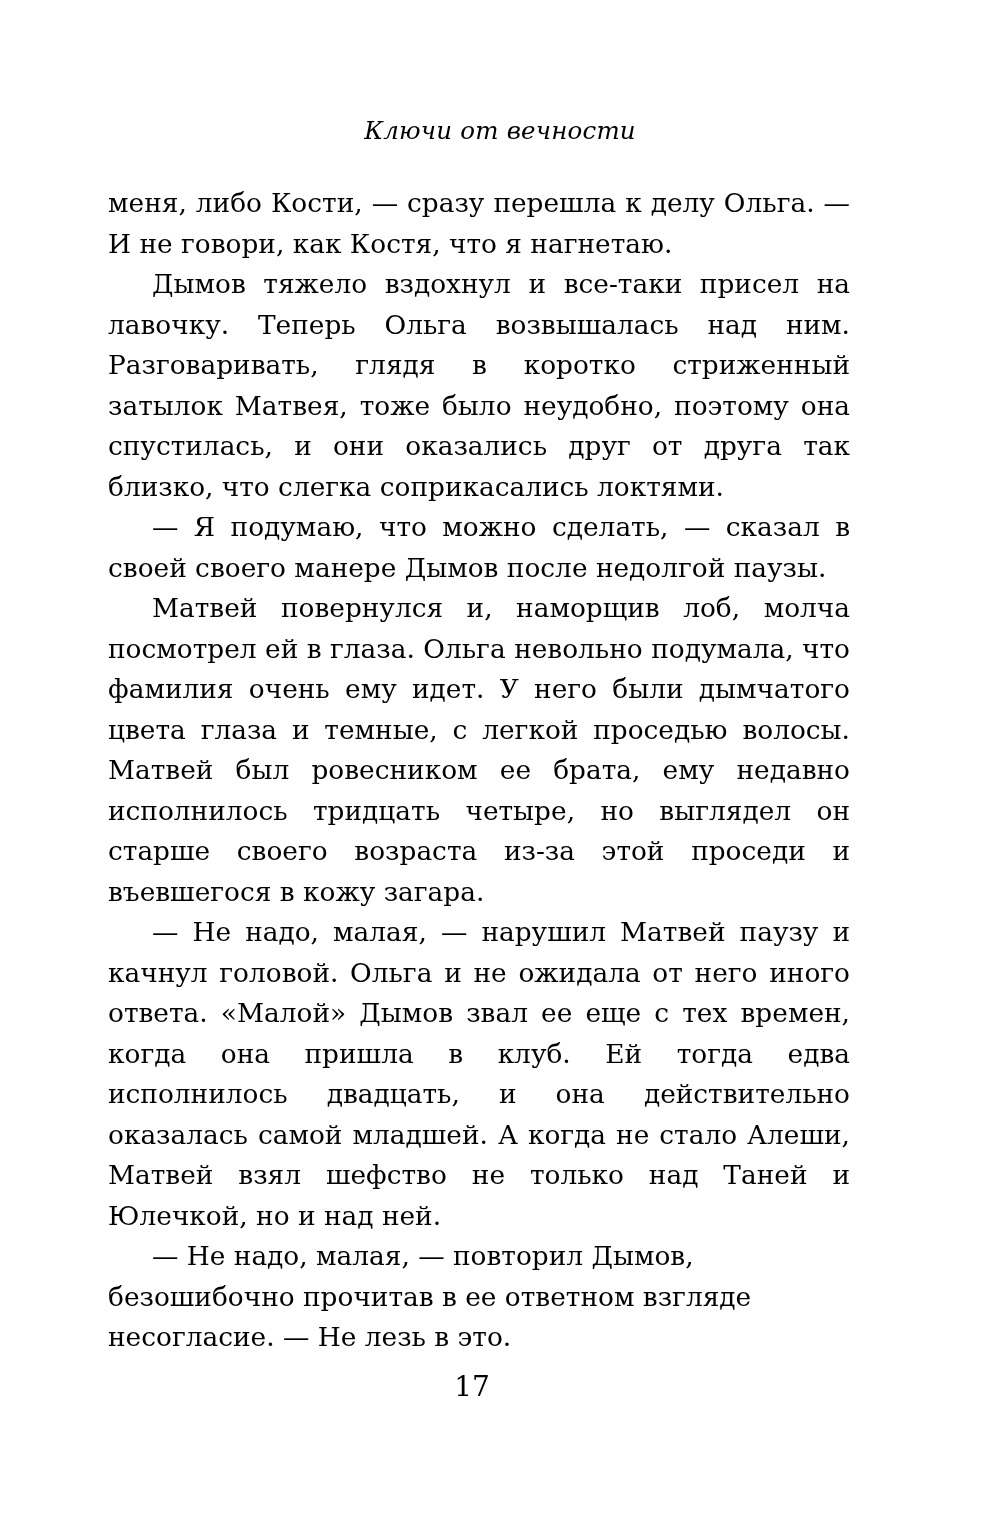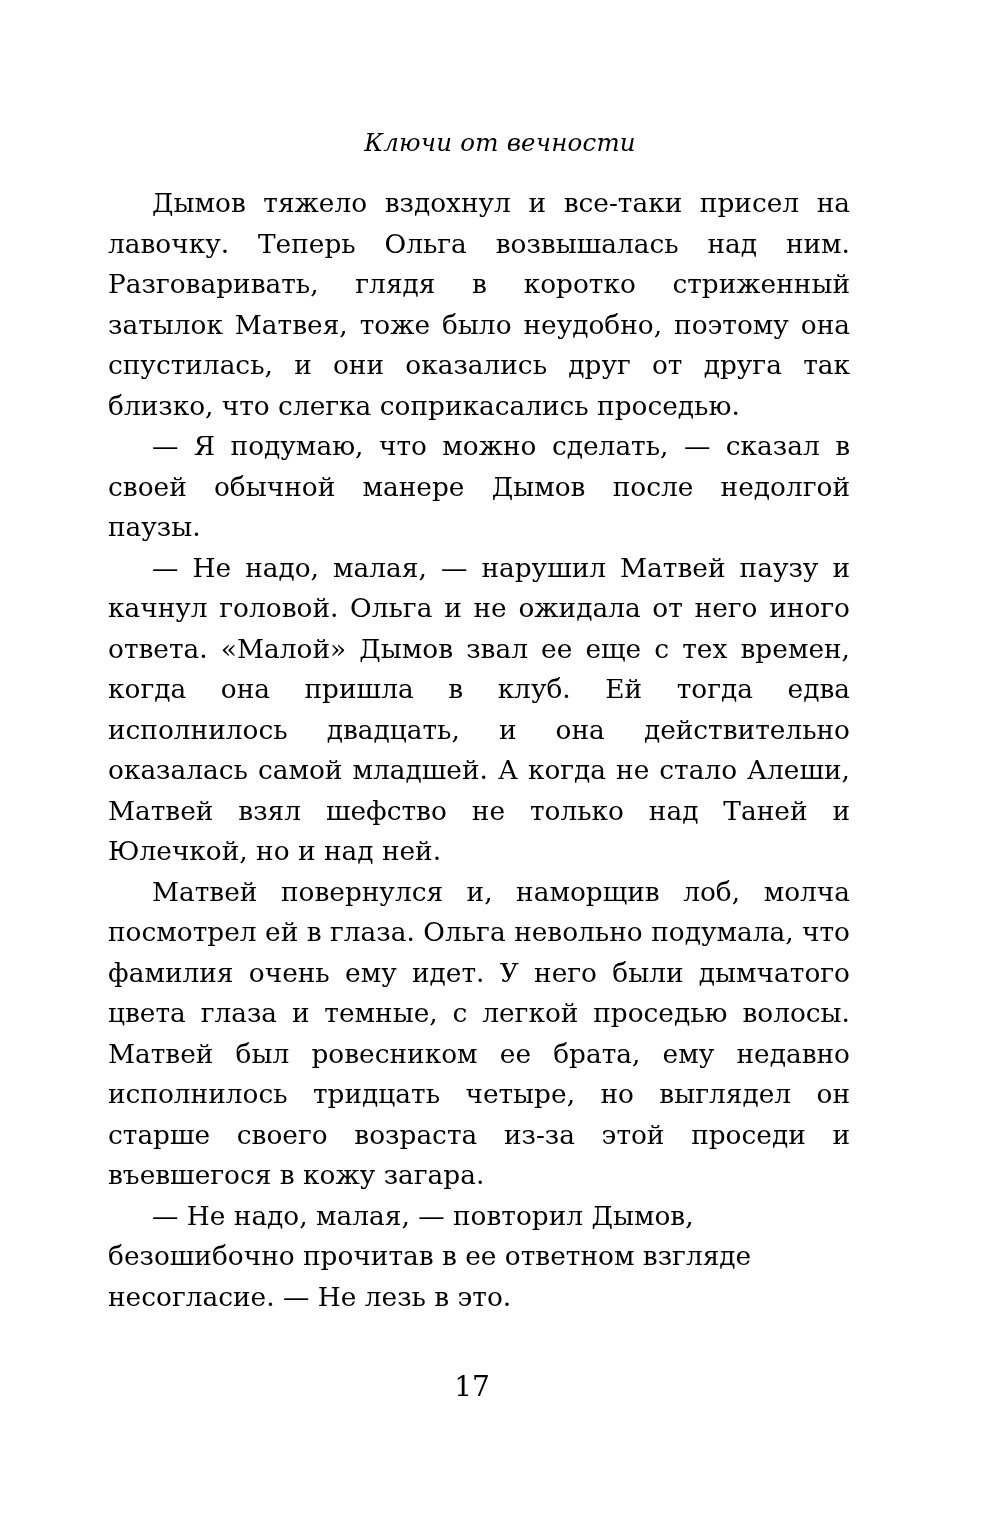--- a/index.html
+++ b/index.html
@@ -17,21 +17,21 @@
   }
   .page {
     position: absolute;
     top: 0; left: 0;
     width: 1000px;
     height: 1539px;
     box-sizing: border-box;
   }
   .running-head {
     position: absolute;
-    top: 128px;
+    top: 116px;
     left: 0;
     width: 1000px;
     text-align: center;
     font-style: italic;
     font-size: 24.5px;
     letter-spacing: 0.2px;
     font-family: "DejaVu Serif", serif;
   }
   .text-block {
     position: absolute;
@@ -65,22 +65,23 @@
   }
 </style>
 </head>
 <body>
 
 <div class="page">
 
   <div class="running-head">Ключи от вечности</div>
 
   <div class="text-block">
-    <p class="para indent">Дымов тяжело вздохнул и все-таки присел на лавочку. Теперь Ольга возвышалась над ним. Разговаривать, глядя в коротко стриженный затылок Матвея, тоже было неудобно, поэтому она спустилась, и они оказались друг от друга так близко, что слегка соприкасались проседью.</p>
-    <p class="para indent">— Я подумаю, что можно сделать, — сказал в своей обычной манере Дымов после недолгой паузы.</p>
+    <p class="para">меня, либо Кости, — сразу перешла к делу Ольга. — И не говори, как Костя, что я нагнетаю.</p>
+    <p class="para indent">Дымов тяжело вздохнул и все-таки присел на лавочку. Теперь Ольга возвышалась над ним. Разговаривать, глядя в коротко стриженный затылок Матвея, тоже было неудобно, поэтому она спустилась, и они оказались друг от друга так близко, что слегка соприкасались локтями.</p>
+    <p class="para indent">— Я подумаю, что можно сделать, — сказал в своей своего манере Дымов после недолгой паузы.</p>
+    <p class="para indent">Матвей повернулся и, наморщив лоб, молча посмотрел ей в глаза. Ольга невольно подумала, что фамилия очень ему идет. У него были дымчатого цвета глаза и темные, с легкой проседью волосы. Матвей был ровесником ее брата, ему недавно исполнилось тридцать четыре, но выглядел он старше своего возраста из-за этой проседи и въевшегося в кожу загара.</p>
     <p class="para indent">— Не надо, малая, — нарушил Матвей паузу и качнул головой. Ольга и не ожидала от него иного ответа. «Малой» Дымов звал ее еще с тех времен, когда она пришла в клуб. Ей тогда едва исполнилось двадцать, и она действительно оказалась самой младшей. А когда не стало Алеши, Матвей взял шефство не только над Таней и Юлечкой, но и над ней.</p>
-    <p class="para indent">Матвей повернулся и, наморщив лоб, молча посмотрел ей в глаза. Ольга невольно подумала, что фамилия очень ему идет. У него были дымчатого цвета глаза и темные, с легкой проседью волосы. Матвей был ровесником ее брата, ему недавно исполнилось тридцать четыре, но выглядел он старше своего возраста из-за этой проседи и въевшегося в кожу загара.</p>
     <p class="para indent last-left">— Не надо, малая, — повторил Дымов, безошибочно прочитав в ее ответном взгляде несогласие. — Не лезь в это.</p>
   </div>
 
   <div class="folio">17</div>
 
 </div>
 
 </body></html>

